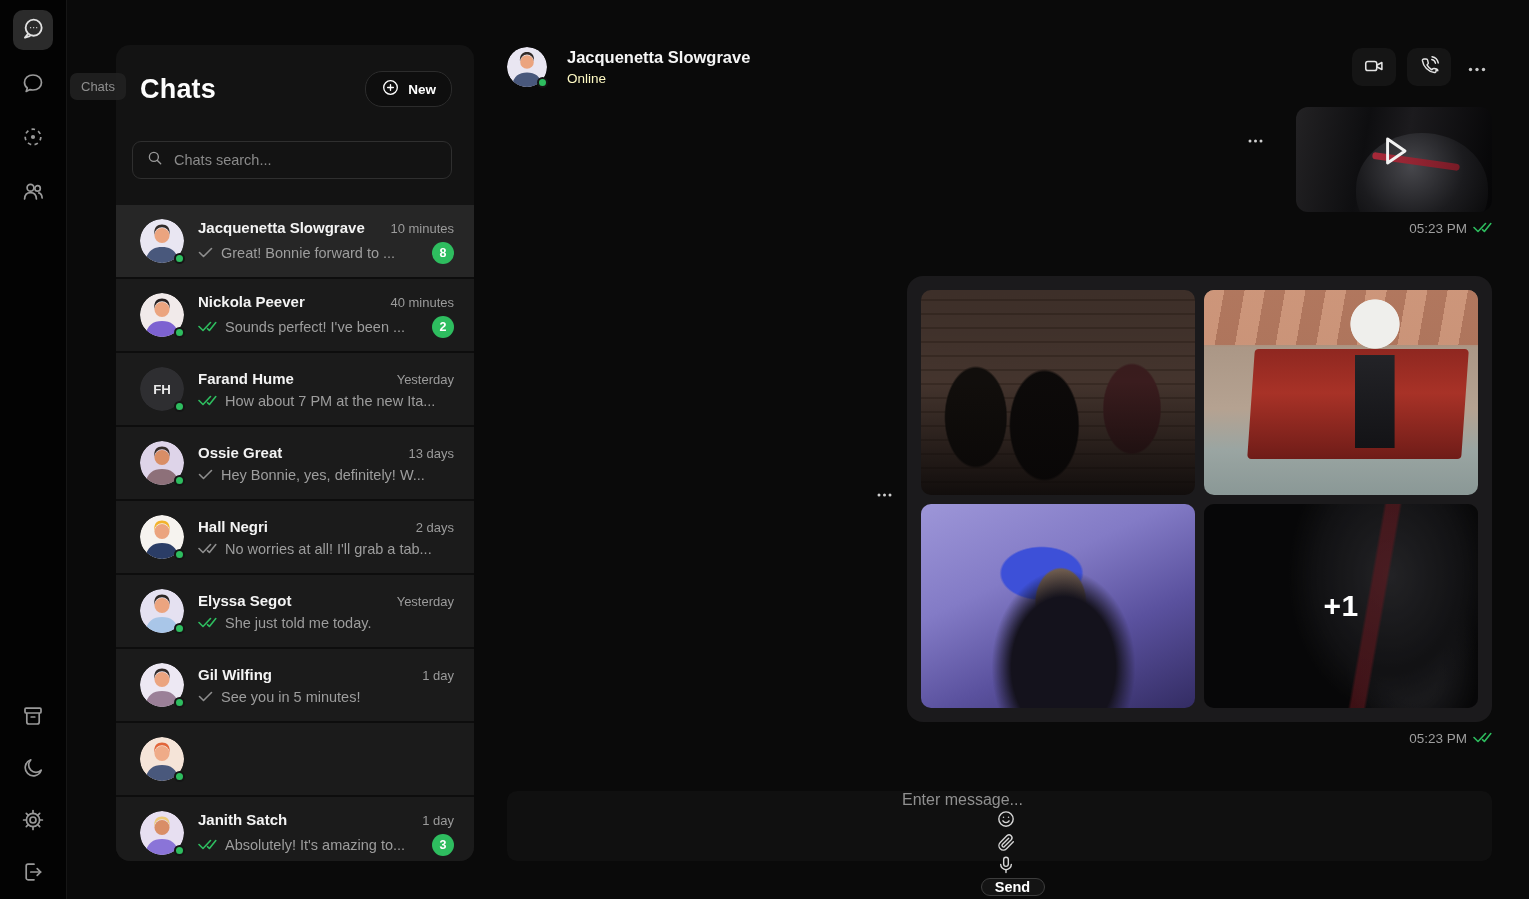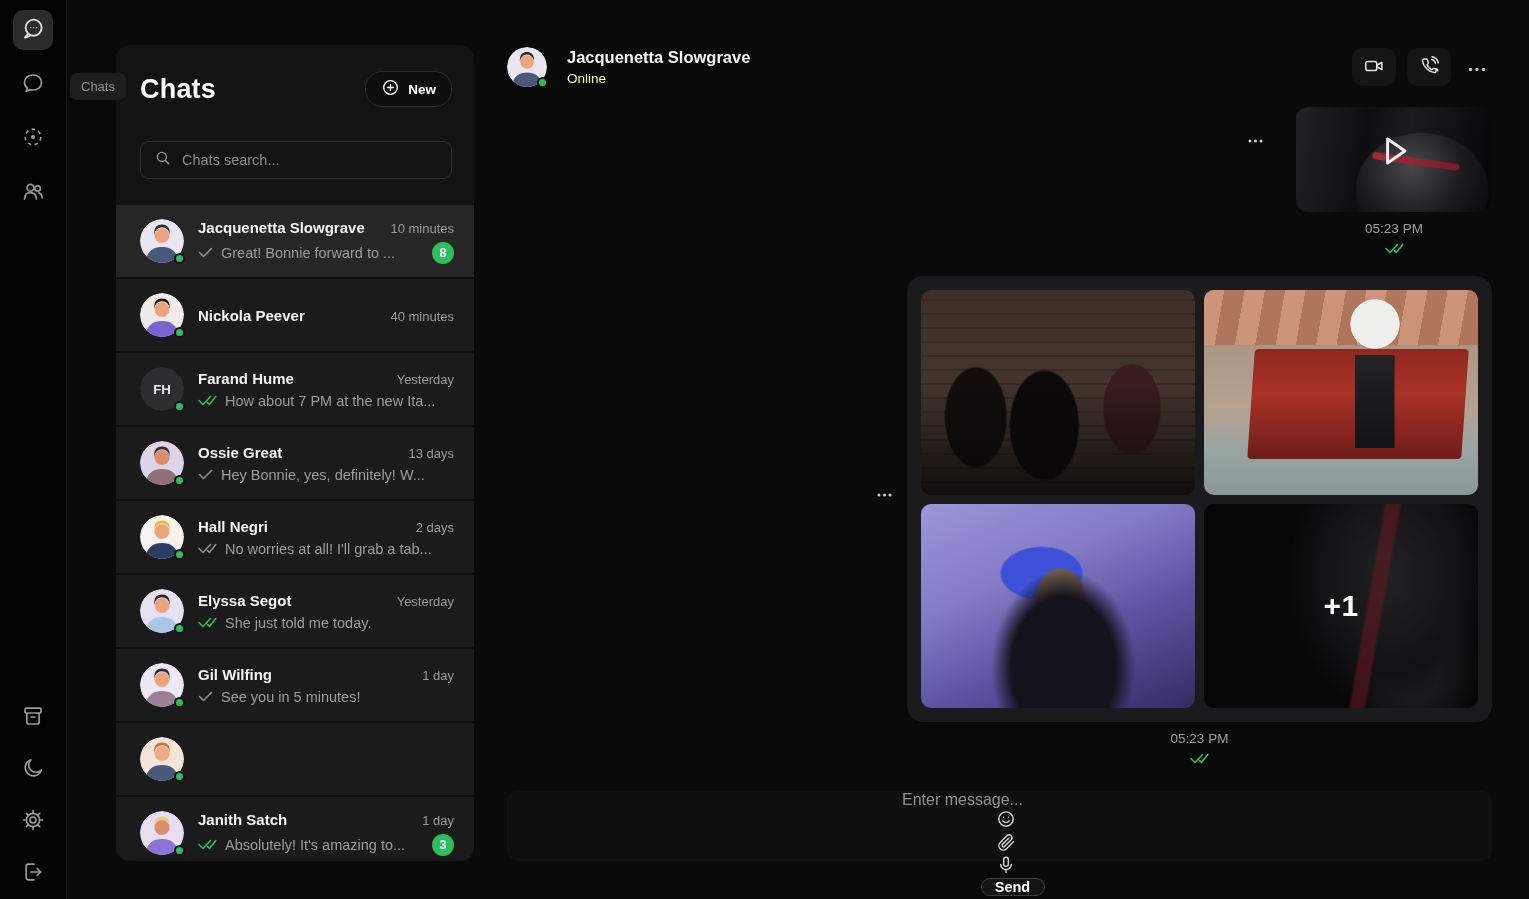--- a/index.html
+++ b/index.html
@@ -40,21 +40,21 @@
     padding:26px 22px 0 24px;
   }
   .panel-title { font-size:27px; font-weight:700; color:#fdfdfd; letter-spacing:.2px; }
   .new-btn {
     display:inline-flex; align-items:center; gap:8px; height:36px; padding:0 15px;
     background:#0e0e0e; border:1px solid #2c2c2c; border-radius:17px;
     color:#fff; font-weight:700; font-size:13.5px; cursor:pointer;
     font-family:"Liberation Sans", sans-serif;
   }
   .search-box {
-    margin:34px 22px 0 24px; height:38px; flex:none;
+    margin:34px 22px 0 16px; height:38px; flex:none;
     border:1px solid #2f2f2f; border-radius:9px;
     display:flex; align-items:center; gap:10px; padding:8px 13px; color:#8a8a8a;
   }
   .search-box input {
     flex:1; background:transparent; border:none; outline:none;
     color:#dddddd; font-size:14.5px; font-family:"Liberation Sans", sans-serif;
   }
   .search-box input::placeholder { color:#8a8a8a; }
   .chat-list { margin-top:26px; flex:1; overflow:hidden; }
   .conv {
@@ -97,21 +97,21 @@
   .header-actions { margin-left:auto; display:flex; align-items:center; gap:11px; }
   .icon-btn {
     width:44px; height:38px; border-radius:10px; background:#151515; border:none;
     display:grid; place-items:center; color:#e3e3e3; cursor:pointer;
   }
   .dots-btn { background:transparent; border:none; color:#c9c9c9; width:30px; height:30px;
     display:grid; place-items:center; cursor:pointer; }
   
   .msg-meta {
     margin-top:9px; display:flex; justify-content:flex-end; align-items:center;
-    gap:6px; color:#9e9e9e; font-size:13.5px;flex-direction:column;
+    gap:6px; color:#9e9e9e; font-size:13.5px;
   }
   .msg-video { position:absolute; top:107px; right:37px; display:flex; gap:29px; align-items:flex-start; }
   .msg-dots { background:none; border:none; color:#cfcfcf; cursor:pointer; padding:4px; }
   .msg-video .msg-dots { margin-top:20px; }
   .video-thumb {
     width:196px; height:105px; border-radius:12px; position:relative; overflow:hidden;
     cursor:pointer;
     background:linear-gradient(100deg,#232224 0%,#0e0e10 35%,#1c1b1e 55%,#050506 100%);
   }
   .helmet {
@@ -365,20 +365,30 @@
     </g>
             </svg>
           </span>
       <span class="online-dot"></span>
     </div>
     <div class="conv-body">
       <div class="conv-top">
         <span class="conv-name">Nickola Peever</span>
         <span class="conv-time">40 minutes</span>
       </div>
+      <div class="conv-bottom">
+        <span class="check">
+              <svg width="19" height="11" viewBox="0 0 19 11">
+    <path d="M1 5.5 L5 9.5 L12.5 1.5" fill="none" stroke="#2ebd5f" stroke-width="1.6" stroke-linecap="round" stroke-linejoin="round"></path>
+                <path d="M9.5 7.6 L11.4 9.5 L17.8 1.6" fill="none" stroke="#2ebd5f" stroke-width="1.6" stroke-linecap="round" stroke-linejoin="round"></path>
+              </svg>
+            </span>
+        <span class="preview">Sounds perfect! I've been ...</span>
+        <span class="badge">2</span>
+      </div>
     </div>
   </div>
       <div class="conv">
     <div class="avatar-wrap">
       <span class="avatar">
             <svg viewBox="0 0 48 48">
               <circle cx="24" cy="24" r="24" fill="#2e2e31"></circle>
     <text x="24" y="29.5" text-anchor="middle" font-family="Liberation Sans, sans-serif" font-size="14.5" font-weight="bold" fill="#e9e9e9">FH</text>
             </svg>
           </span>

